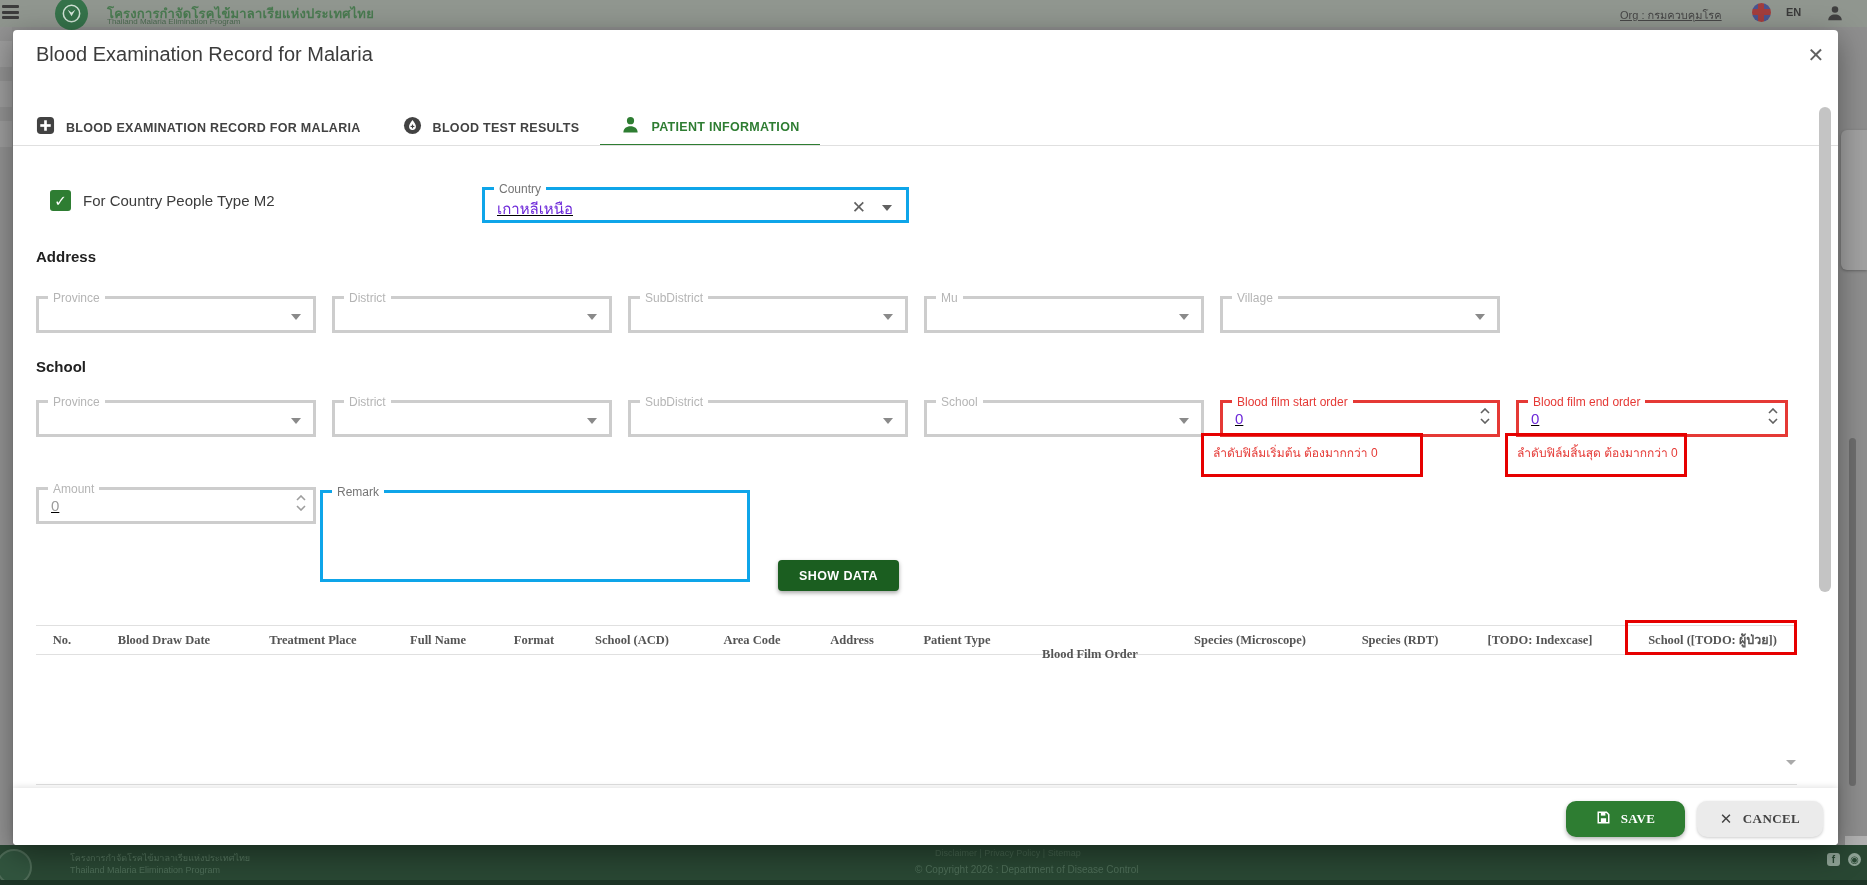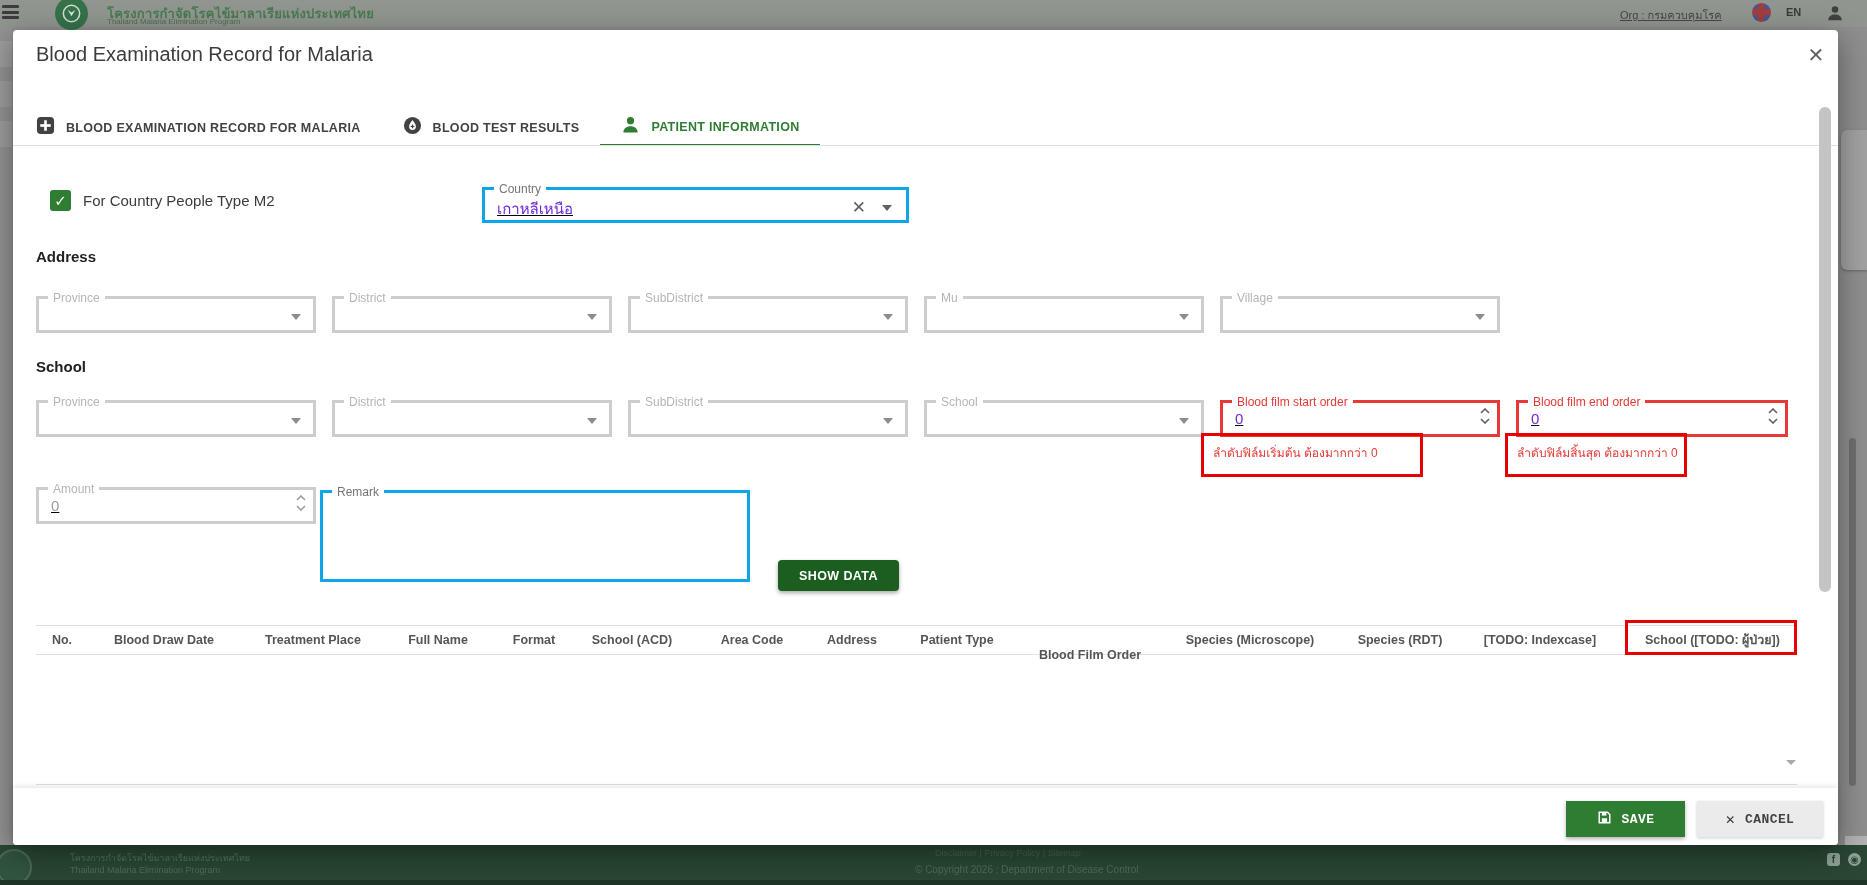--- a/index.html
+++ b/index.html
@@ -89,38 +89,38 @@
   .remark-area textarea{width:100%;height:100%;border:none;outline:none;resize:none;background:transparent;
     font-family:"Liberation Sans","DejaVu Sans",sans-serif;font-size:14px;box-sizing:border-box;padding:8px 12px;}
 
   .show-data{position:absolute;left:765px;top:530px;width:121px;height:31px;background:#1b5e20;color:#fff;
     border:none;border-radius:4px;font-size:12.5px;font-weight:bold;letter-spacing:.4px;
     box-shadow:0 2px 4px rgba(0,0,0,.35);display:flex;align-items:center;justify-content:center;cursor:pointer;
     font-family:"Liberation Sans","DejaVu Sans",sans-serif;}
 
   
   .thead{position:absolute;left:23px;top:595px;width:1761px;height:30px;display:flex;align-items:center;
-    border-top:1px solid #e0e0e0;border-bottom:1px solid #e0e0e0;box-sizing:border-box;}
+    border-top:1px solid #e0e0e0;border-bottom:1px solid #e0e0e0;box-sizing:border-box;font-family:Liberation Serif, serif;}
   .th{font-size:12.5px;font-weight:bold;color:#555;text-align:center;white-space:nowrap;overflow:visible;flex:none;}
   .c0{width:52px;} .c1{width:152px;} .c2{width:146px;} .c3{width:104px;} .c4{width:88px;}
   .c5{width:108px;} .c6{width:132px;} .c7{width:68px;} .c8{width:142px;} .c9{width:124px;margin-top:29px;}
   .c10{width:196px;} .c11{width:104px;} .c12{width:176px;} .c13{width:169px;}
   .tbody{position:absolute;left:23px;top:625px;width:1761px;height:130px;border-bottom:1px solid #e0e0e0;box-sizing:border-box;}
   .tbody-caret{position:absolute;left:1750px;top:105px;width:0;height:0;
     border-left:5px solid transparent;border-right:5px solid transparent;border-top:5px solid #aaa;}
   .th-annot{position:absolute;left:1612px;top:590px;width:172px;height:35px;border:3px solid #e60000;box-sizing:border-box;}
 
   .modal-scrollbar{position:absolute;right:7px;top:77px;width:12px;height:485px;background:#c4c4c4;border-radius:6px;}
 
   
   .bottom-bar{position:absolute;left:0;bottom:0;width:1825px;height:57px;background:#fff;
     box-shadow:0 -1px 6px rgba(0,0,0,.12);border-radius:0 0 4px 4px;}
-  .btn{position:absolute;top:771px;height:36px;border:none;border-radius:0;display:flex;align-items:center;
+  .btn{position:absolute;top:771px;height:36px;border:none;border-radius:10px;display:flex;align-items:center;
     justify-content:center;gap:10px;font-size:13px;font-weight:bold;letter-spacing:.4px;cursor:pointer;
-    font-family:Liberation Mono, monospace;}
+    font-family:Liberation Serif, serif;}
   .btn-save{left:1553px;width:119px;background:#2e7d32;color:#fff;box-shadow:0 2px 4px rgba(0,0,0,.3);}
   .btn-cancel{left:1684px;width:126px;background:#ebebeb;color:#424242;box-shadow:0 1px 3px rgba(0,0,0,.2);}
   .btn-cancel .x{font-size:15px;font-weight:normal;}
 </style>
 </head>
 <body>
 
 <div class="bg-header">
   <div class="hamburger">
       <span></span>

